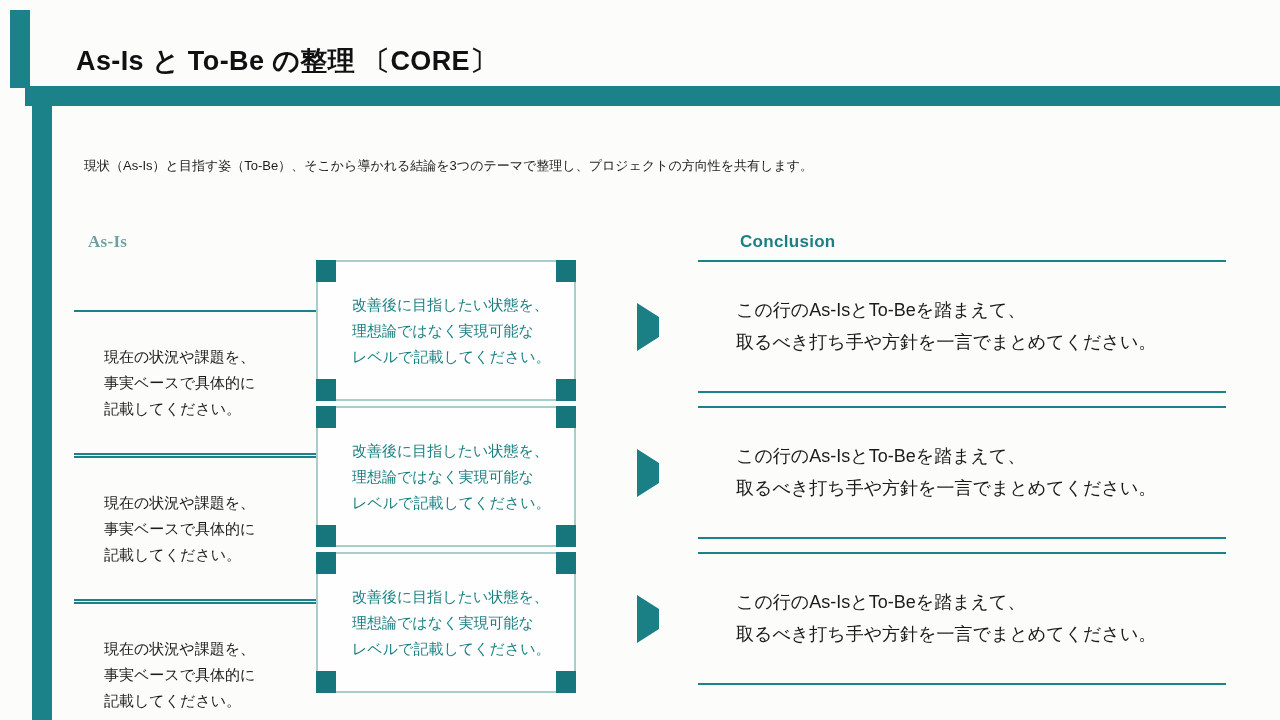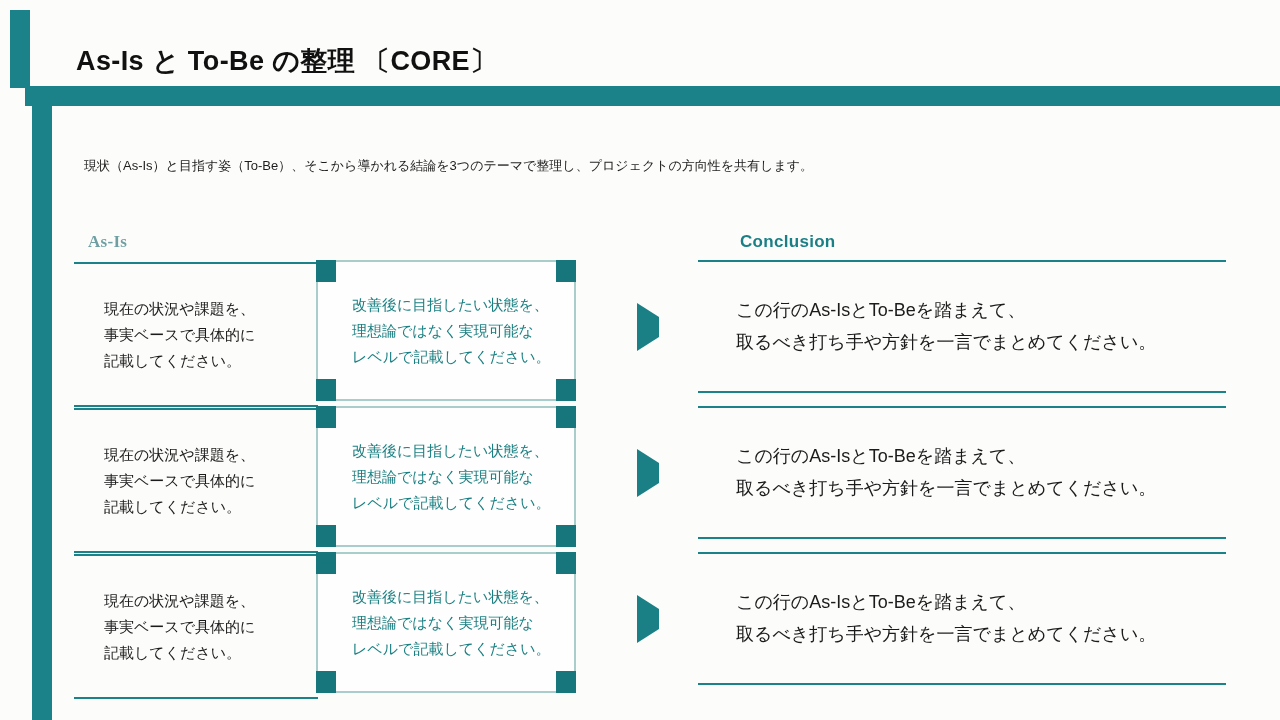--- a/index.html
+++ b/index.html
@@ -97,20 +97,21 @@
   .col-head.conclusion { left: 720px; top: 14px;  color: #1b7f86; text-align: right; }
 
   
   .asis-cell {
     position: absolute;
     left: 64px;
     width: 244px;
     border-top: 2px solid #1b8289;
     border-bottom: 2px solid #1b8289;
     padding: 22px 0 22px 20px;
+    margin-top: 48px;
   }
   .asis-cell .txt {
     font-size: 15px;
     line-height: 1.72;
     color: #1b1b1b;
     white-space: pre-line;
   }
 
   
   .tobe-cell {

